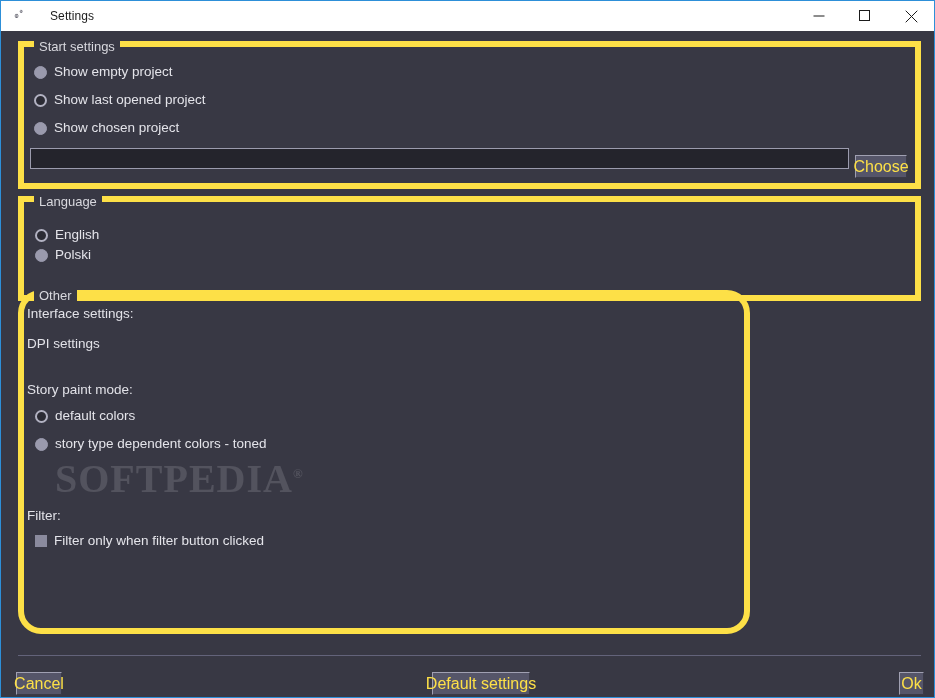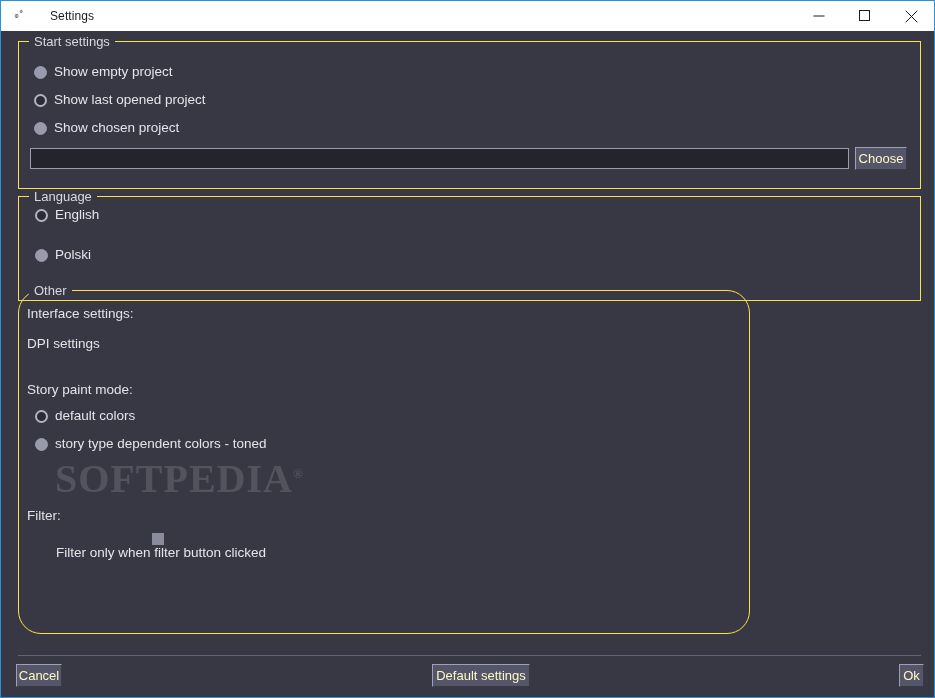--- a/index.html
+++ b/index.html
@@ -64,21 +64,21 @@
     left: 1px;
     top: 30px;
     width: 933px;
     height: 666px;
     background: #383844;
   }
 
   
   .groupbox {
     position: absolute;
-    border: 1px solid #fde047;
+    border: 6px solid #fde047;
     box-sizing: border-box;
   }
   .group-title {
     position: absolute;
     top: -8px;
     left: 10px;
     padding: 0 5px;
     background: #383844;
     color: #d8d8de;
     font-size: 13px;
@@ -151,30 +151,31 @@
   }
 
   
   .btn {
     position: absolute;
     background: #555569;
     border: 1px solid #a0a0b2;
     border-right-color: #3a3a47;
     border-bottom-color: #3a3a47;
     box-sizing: border-box;
-    color: #fef9c3;
+    color: #fde047;
     font-family: "Liberation Sans", sans-serif;
-    font-size: 13px;
+    font-size: 16px;
     line-height: 1;
     display: flex;
     align-items: center;
     justify-content: center;
     white-space: nowrap;
     padding: 0 7px;
     cursor: default;
+    margin-top: 8px;
   }
 
   
   .combo {
     position: absolute;
     background: #4c4c5e;
     border: 1px solid #a0a0b2;
     border-right-color: #3a3a47;
     border-bottom-color: #3a3a47;
     box-sizing: border-box;
@@ -281,21 +282,21 @@
     </div>
 
     <input class="textinput" style="left: 28px; top: 117px; width: 819px; height: 21px;" type="text" value="" placeholder="">
 
     <div class="btn" style="left:853px; top:116px; width:52px; height:23px;">Choose</div>
 
     <div class="groupbox" id="group-language">
       <span class="group-title">Language</span>
     </div>
 
-    <div class="opt-row" style="left:33px; top:176px;text-align:right;">
+    <div class="opt-row" style="left:33px; top:196px;text-align:right;">
       <span class="radio on"></span>
       <span class="opt-label">English</span>
     </div>
     <div class="opt-row" style="left:33px; top:216px;">
       <span class="radio off"></span>
       <span class="opt-label">Polski</span>
     </div>
 
     <div class="groupbox" id="group-other">
       <span class="group-title">Other</span>
@@ -312,21 +313,21 @@
       <span class="radio on"></span>
       <span class="opt-label">default colors</span>
     </div>
     <div class="opt-row" style="left:33px; top:405px;">
       <span class="radio off"></span>
       <span class="opt-label">story type dependent colors - toned</span>
     </div>
 
     <div class="plain-label" style="left:25px; top:477px;">Filter:</div>
 
-    <div class="opt-row" style="left:47px; top:502px;flex-direction:column;">
+    <div class="opt-row" style="left:33px; top:502px;">
       <span class="checkbox"></span>
       <span class="opt-label">Filter only when filter button clicked</span>
     </div>
 
     <div class="watermark">
       <span>SOFTPEDIA</span><sup>®</sup>
     </div>
 
     <div class="bottom-sep"></div>
 

